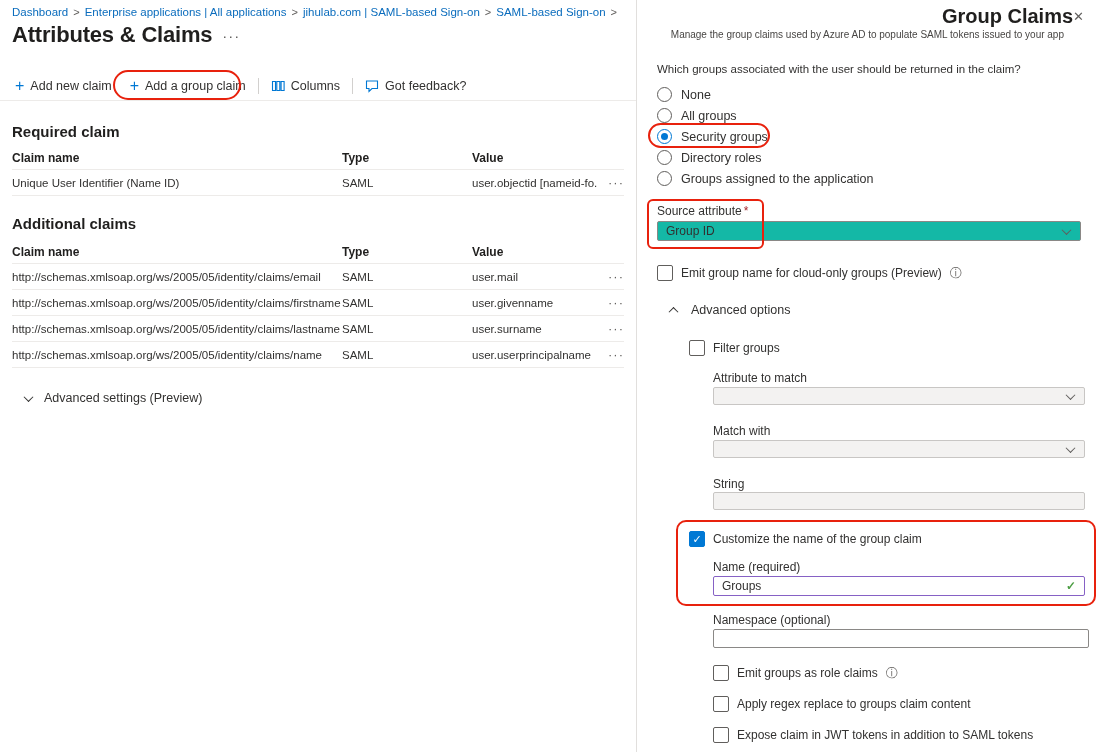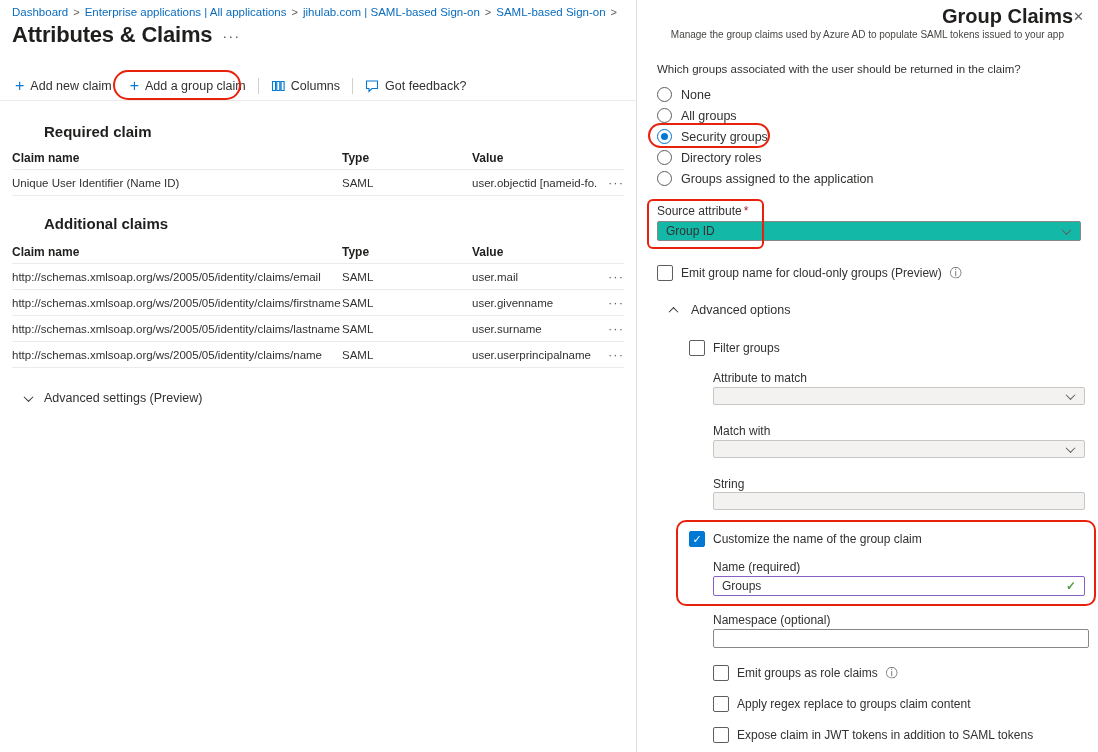--- a/index.html
+++ b/index.html
@@ -22,21 +22,21 @@
 
   
   .toolbar { position:absolute; left:6px; top:71px; height:29px; display:flex; align-items:center; font-size:12.5px; }
   .tb-btn { display:flex; align-items:center; gap:6px; padding:0 9px; height:28px; border:none; background:none; font-size:12.5px; color:#323130; cursor:pointer; font-family:inherit; }
   .plus-glyph { color:#0078d4; font-size:16px; font-weight:400; line-height:1; }
   .tb-sep { width:1px; height:16px; background:#d2d0ce; margin:0 3px; }
   .tb-icon { display:flex; align-items:center; }
 
   .rule { position:absolute; left:0; top:100px; width:636px; border-top:1px solid #edebe9; }
 
-  .section-title { position:absolute; left:12px; font-size:15px; font-weight:700; color:#201f1e;margin-left:32px; }
+  .section-title { position:absolute; left:12px; font-size:15px; font-weight:700; color:#201f1e; }
 
   
   .claims-table { position:absolute; left:12px; width:612px; }
   .t-row { display:grid; grid-template-columns:330px 130px 125px 27px; align-items:center; height:26px; border-bottom:1px solid #edebe9; font-size:11.5px; }
   .t-row.t-head { height:24px; font-size:12px; font-weight:700; color:#201f1e; }
   .cell { overflow:hidden; white-space:nowrap; }
   .row-more { border:none; background:none; color:#605e5c; font-size:13px; letter-spacing:1px; text-align:right; cursor:pointer; }
 
   .adv-settings { position:absolute; left:22px; top:391px; display:flex; align-items:center; gap:10px; font-size:12.5px; cursor:pointer; }
 

